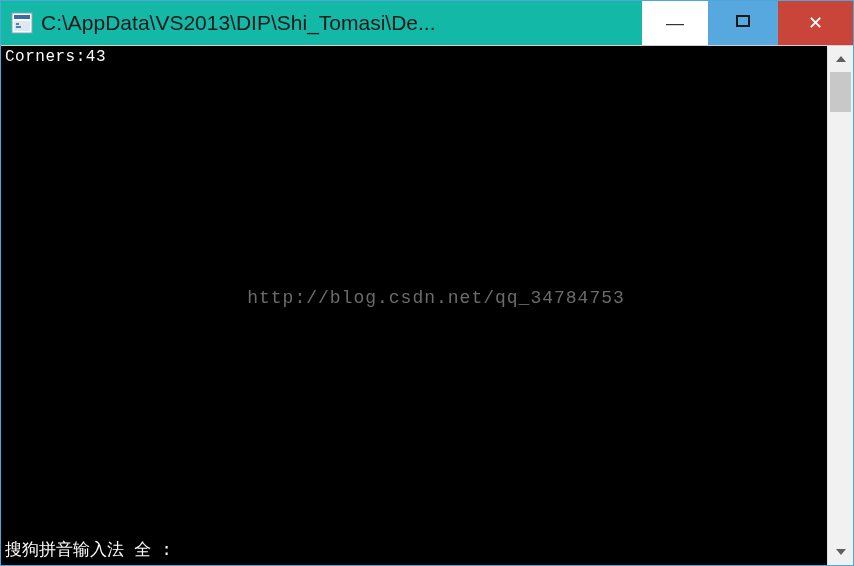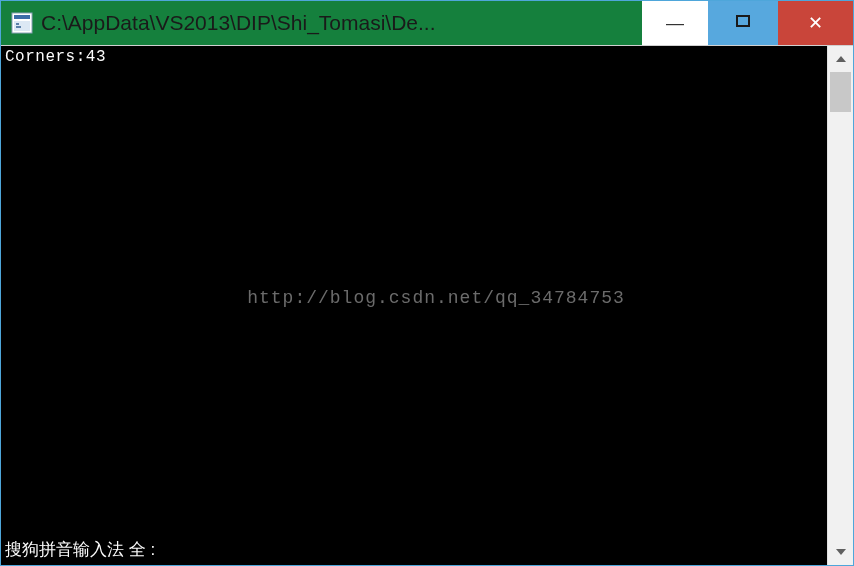--- a/index.html
+++ b/index.html
@@ -16,21 +16,21 @@
     }
     .window {
       width: 100%;
       height: 100%;
       border: 1px solid #4ea6da;
       display: flex;
       flex-direction: column;
     }
     .titlebar {
       height: 45px;
-      background: #15803d;
+      background: #14b8a6;
       display: flex;
       align-items: center;
       border-bottom: 1px solid #d0d0d0;
     }
     .app-icon {
       width: 22px;
       height: 22px;
       margin-left: 10px;
       margin-right: 8px;
       flex-shrink: 0;
@@ -102,21 +102,21 @@
       font-family: "SimSun", "Courier New", monospace;
       font-size: 18px;
       letter-spacing: 1px;
       padding-left: 44px;
     }
     .ime-line {
       position: absolute;
       bottom: 4px;
       left: 4px;
       color: #fcfcfc;
-      font-family: Liberation Sans, sans-serif;
+      font-family: Liberation Mono, monospace;
       font-size: 17px;
       white-space: pre;
     }
     .scrollbar {
       width: 26px;
       background: #f1f1f1;
       display: flex;
       flex-direction: column;
       border-left: 1px solid #e0e0e0;
     }

